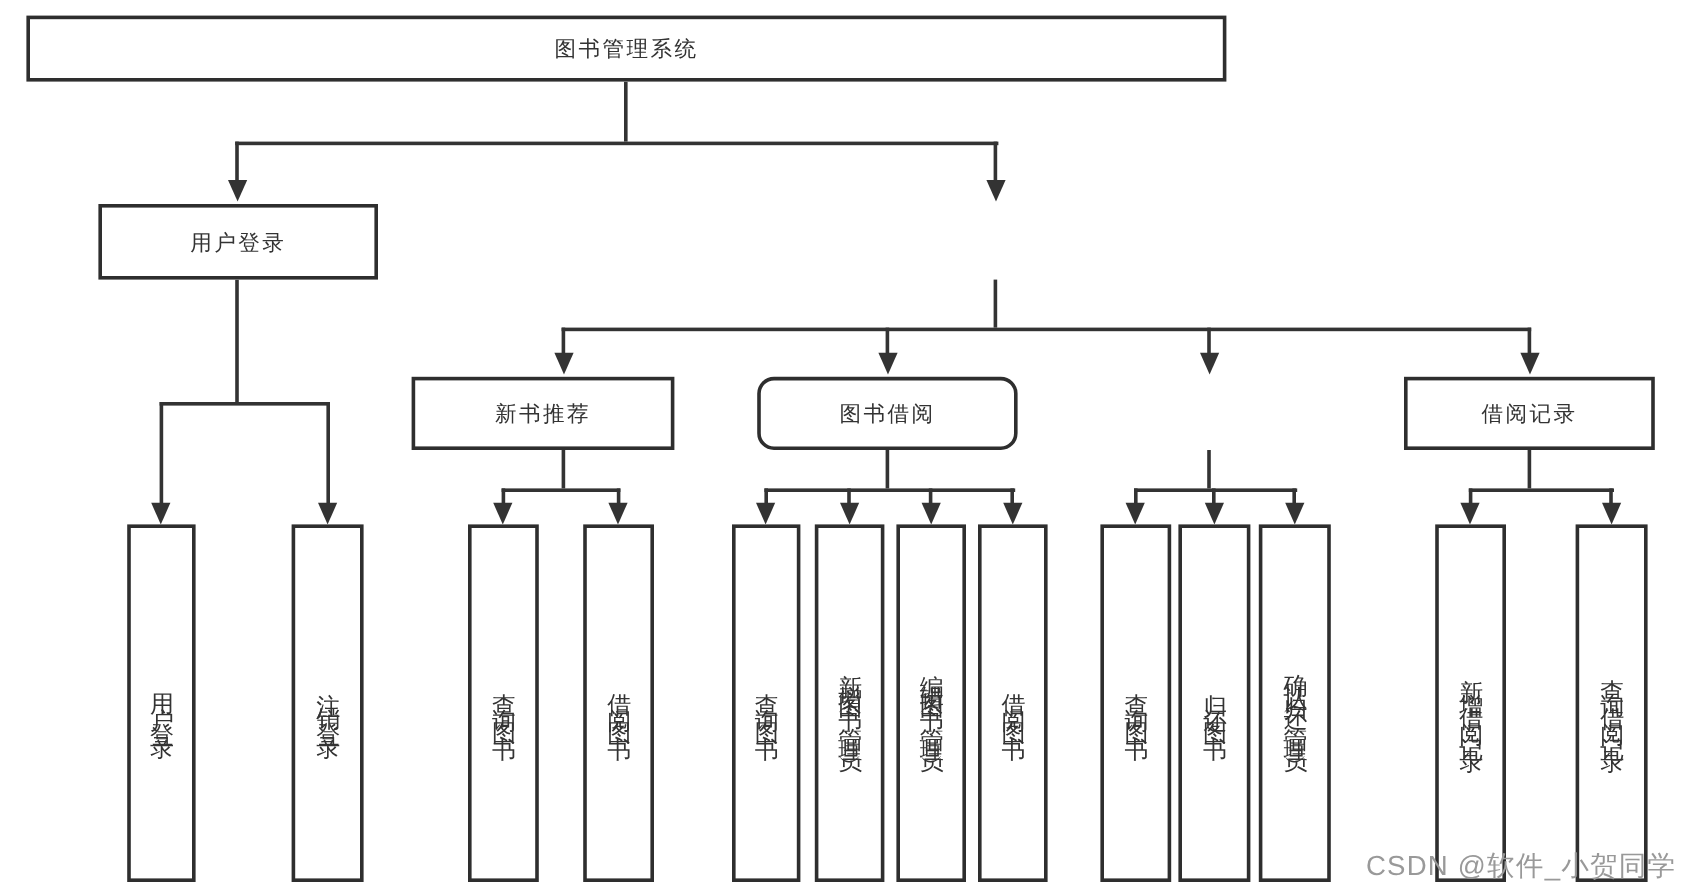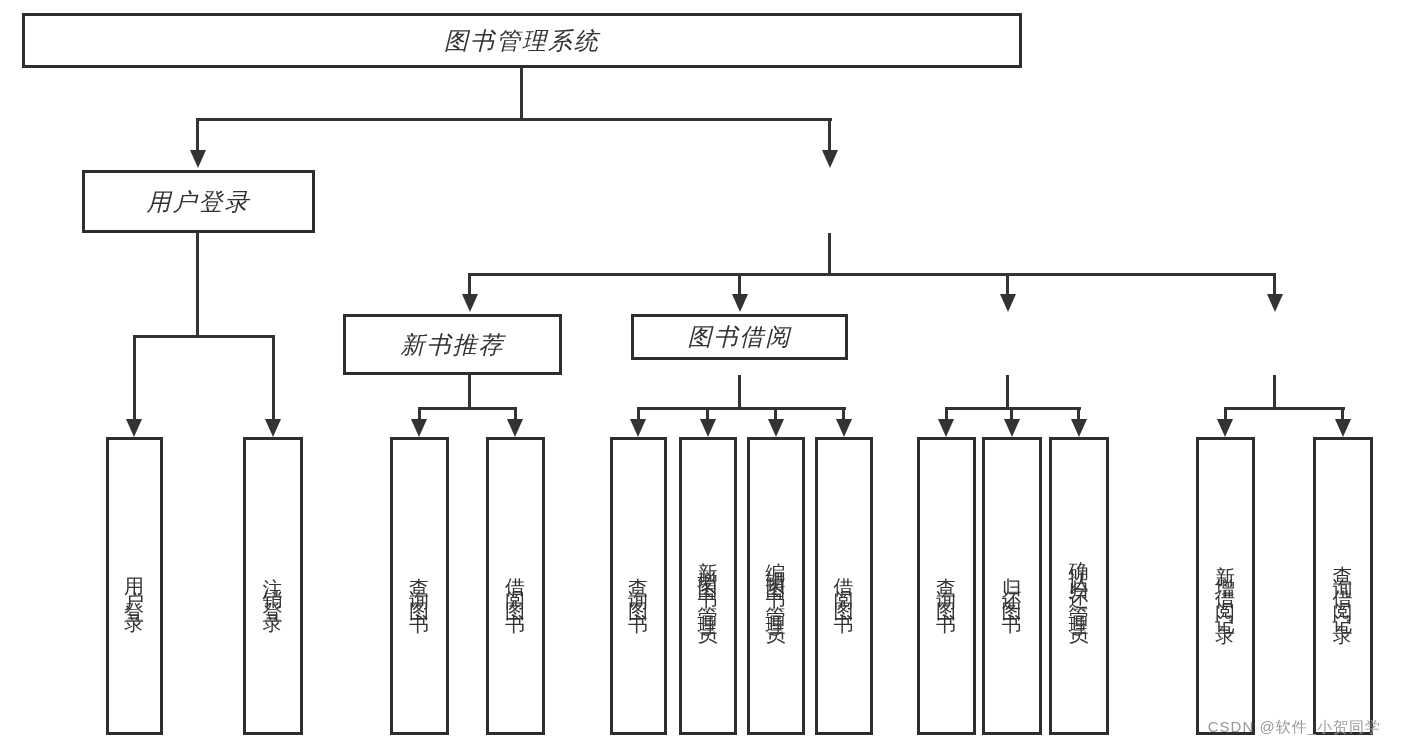--- a/index.html
+++ b/index.html
@@ -5,36 +5,36 @@
   html,body{margin:0;padding:0;}
   body{
     width:1405px;height:747px;background:#ffffff;overflow:hidden;position:relative;
     font-family:"Liberation Sans", sans-serif;color:#333;
   }
   #canvas{position:absolute;left:0;top:0;width:1405px;height:747px;}
   .box{
     position:absolute;background:#fff;border:3px solid #2e2e2e;box-sizing:border-box;
     display:flex;align-items:center;justify-content:center;color:#333;
   }
-  .box.h{font-size:24px;letter-spacing:2px;font-style:italic;}
+  .box.h{font-size:18px;letter-spacing:2px;}
   .v .inner{
     writing-mode:vertical-rl;text-orientation:mixed;
     font-size:20px;letter-spacing:12px;line-height:1.0;white-space:nowrap;
   }
   .v.long .inner{letter-spacing:9px;}
   .lv{position:absolute;width:3px;background:#333;}
   .lh{position:absolute;height:3px;background:#333;}
   .ar{
     position:absolute;width:0;height:0;
     border-left:8px solid transparent;border-right:8px solid transparent;
     border-top:18px solid #333;
   }
   #watermark{
-    position:absolute;right:24px;bottom:10px;
-    font-size:15px;color:#999999;letter-spacing:1px;
+    position:absolute;right:8px;bottom:10px;
+    font-size:23px;color:#999999;letter-spacing:1px;
   }
 </style>
 </head>
 <body>
 
 <div id="canvas">
 
   <div class="lv" style="left:520px;top:68px;height:50px;"></div>
   <div class="lh" style="left:196px;top:118px;width:636px;"></div>
   <div class="lv" style="left:196px;top:118px;height:34px;"></div>
@@ -92,21 +92,22 @@
   <div class="lv" style="left:1224px;top:407px;height:14px;"></div>
   <div class="lv" style="left:1341px;top:407px;height:14px;"></div>
   <div class="ar" style="left:1217px;top:419px;"></div>
   <div class="ar" style="left:1335px;top:419px;"></div>
 
   <div class="box h" style="left:22px;top:13px;width:1000px;height:55px;">图书管理系统</div>
 
   <div class="box h" style="left:82px;top:170px;width:233px;height:63px;">用户登录</div>
 
   <div class="box h" style="left:343px;top:314px;width:219px;height:61px;">新书推荐</div>
-  <div class="box h" style="left:631px;top:314px;width:217px;height:46px;">图书借阅</div>
+  <div class="box h" style="left:631px;top:314px;width:217px;height:61px;border-radius:14px;">图书借阅</div>
+  <div class="box h" style="left:1170px;top:314px;width:209px;height:61px;">借阅记录</div>
 
   <div class="box v" style="left:106px;top:437px;width:57px;height:298px;">
     <span class="inner">用户登录</span>
   </div>
   <div class="box v" style="left:243px;top:437px;width:60px;height:298px;">
     <span class="inner">注销登录</span>
   </div>
 
   <div class="box v" style="left:390px;top:437px;width:59px;height:298px;">
     <span class="inner">查询图书</span>

